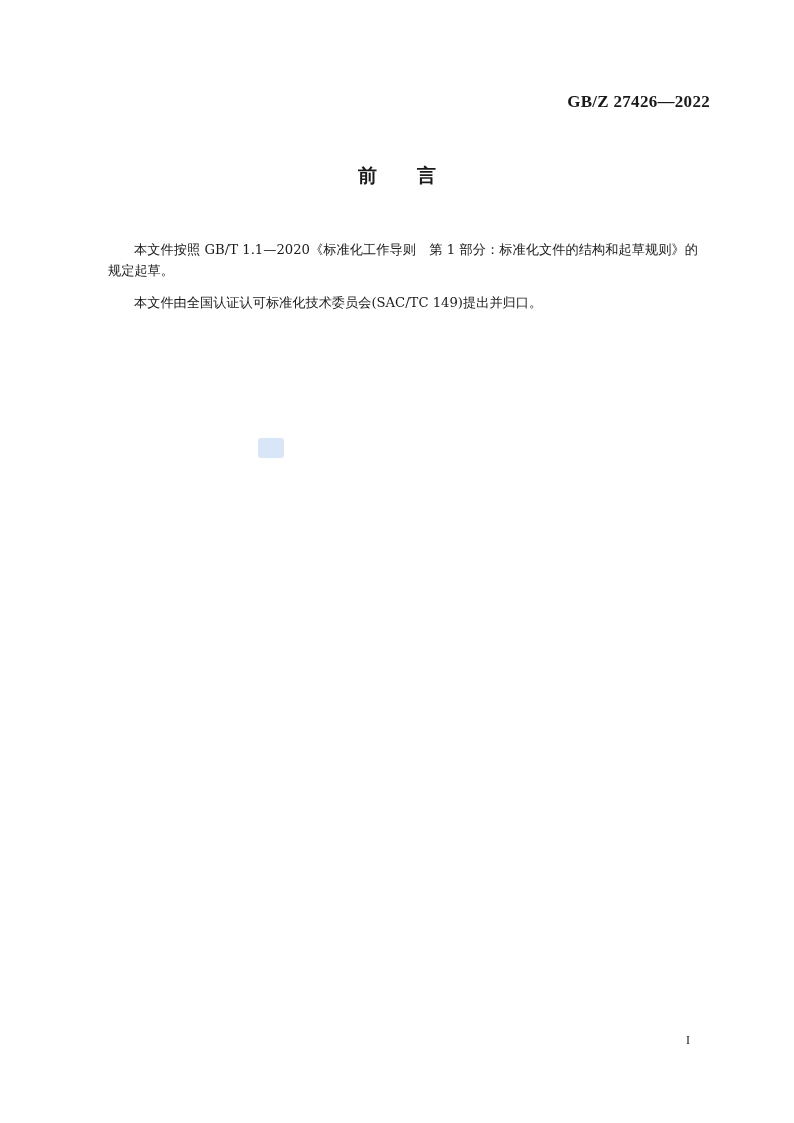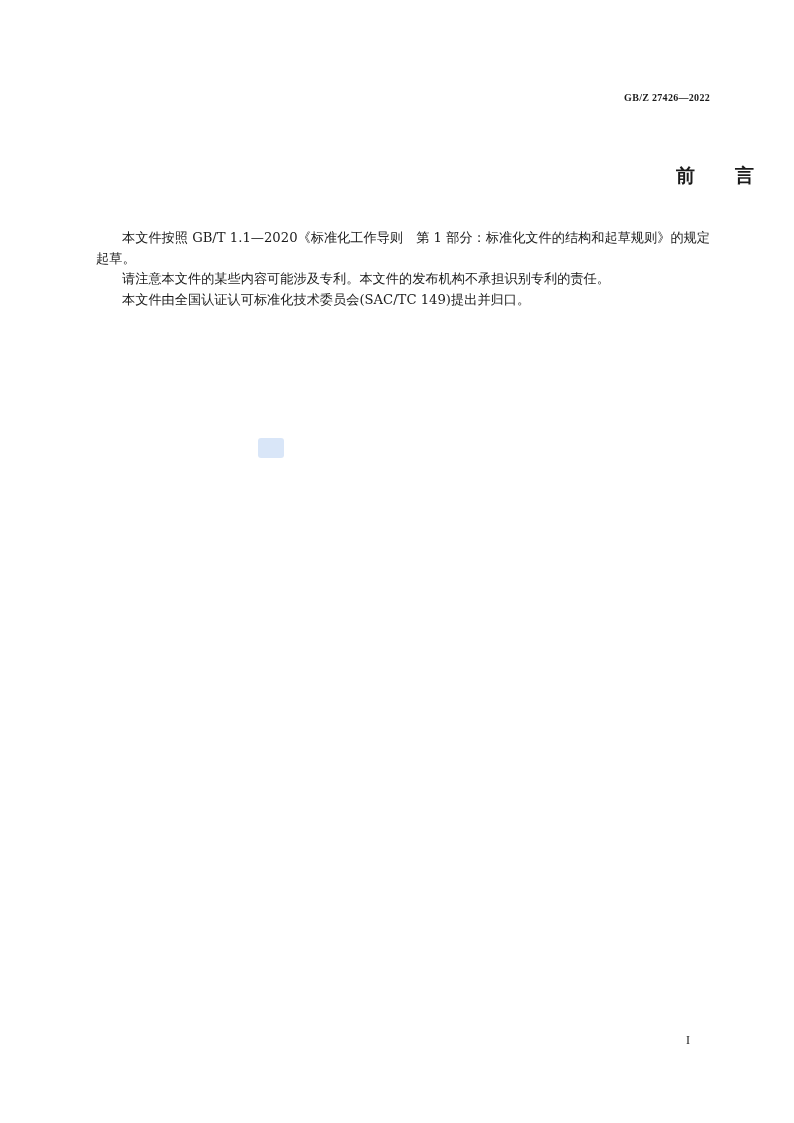--- a/index.html
+++ b/index.html
@@ -1,35 +1,34 @@
 <!DOCTYPE html>
 <html><head>
   <meta charset="utf-8">
   <style>
     html, body { margin: 0; padding: 0; background: #ffffff; }
     body { width: 794px; height: 1123px; position: relative; overflow: hidden;
            font-family: "DejaVu Serif", "Liberation Serif", serif; color: #1a1a1a; }
-    .std-no { position: absolute; top: 92px; right: 84px; font-size: 10px; font-weight: bold;
+    .std-no { position: absolute; top: 92px; right: 84px; font-size: 17px; font-weight: bold;
               font-family: "Liberation Serif", serif; letter-spacing: 0.3px; }
-    .title { position: absolute; top: 163px; left: 0; width: 794px; text-align: right;
+    .title { position: absolute; top: 163px; left: 0; width: 794px; text-align: center;
              font-size: 19px; font-weight: bold; font-family: "DejaVu Sans", sans-serif; letter-spacing: 40px; text-indent: 40px; }
     .content { position: absolute; top: 228px; left: 96px; width: 614px; font-size: 13.2px; line-height: 20.5px; }
-    .para { margin: 0; text-indent: 26px; text-align: justify; text-align-last: left; }
+    .para { margin: 12px; text-indent: 26px; text-align: justify; text-align-last: left; }
     .highlight { position: absolute; left: 258px; top: 438px; width: 26px; height: 20px;
                  background: rgba(170, 200, 240, 0.45); border-radius: 3px; }
     .page-num { position: absolute; top: 1033px; left: 686px; font-size: 12px; font-family: "Liberation Serif", serif; }
   </style>
 </head>
 <body>
 
 <div class="std-no">GB/Z 27426—2022</div>
 
 <div class="title">前言</div>
 
 <div class="content">
   <p class="para">本文件按照 GB/T 1.1—2020《标准化工作导则　第 1 部分：标准化文件的结构和起草规则》的规定起草。</p>
-  <p class="para">请注意本文件的某些内容可能涉及专利。本文件的发布机构不承担识别专利的责任。</p>
   <p class="para">本文件由全国认证认可标准化技术委员会(SAC/TC 149)提出并归口。</p>
 </div>
 
 <div class="highlight"></div>
 
 <div class="page-num">I</div>
 
 </body></html>

